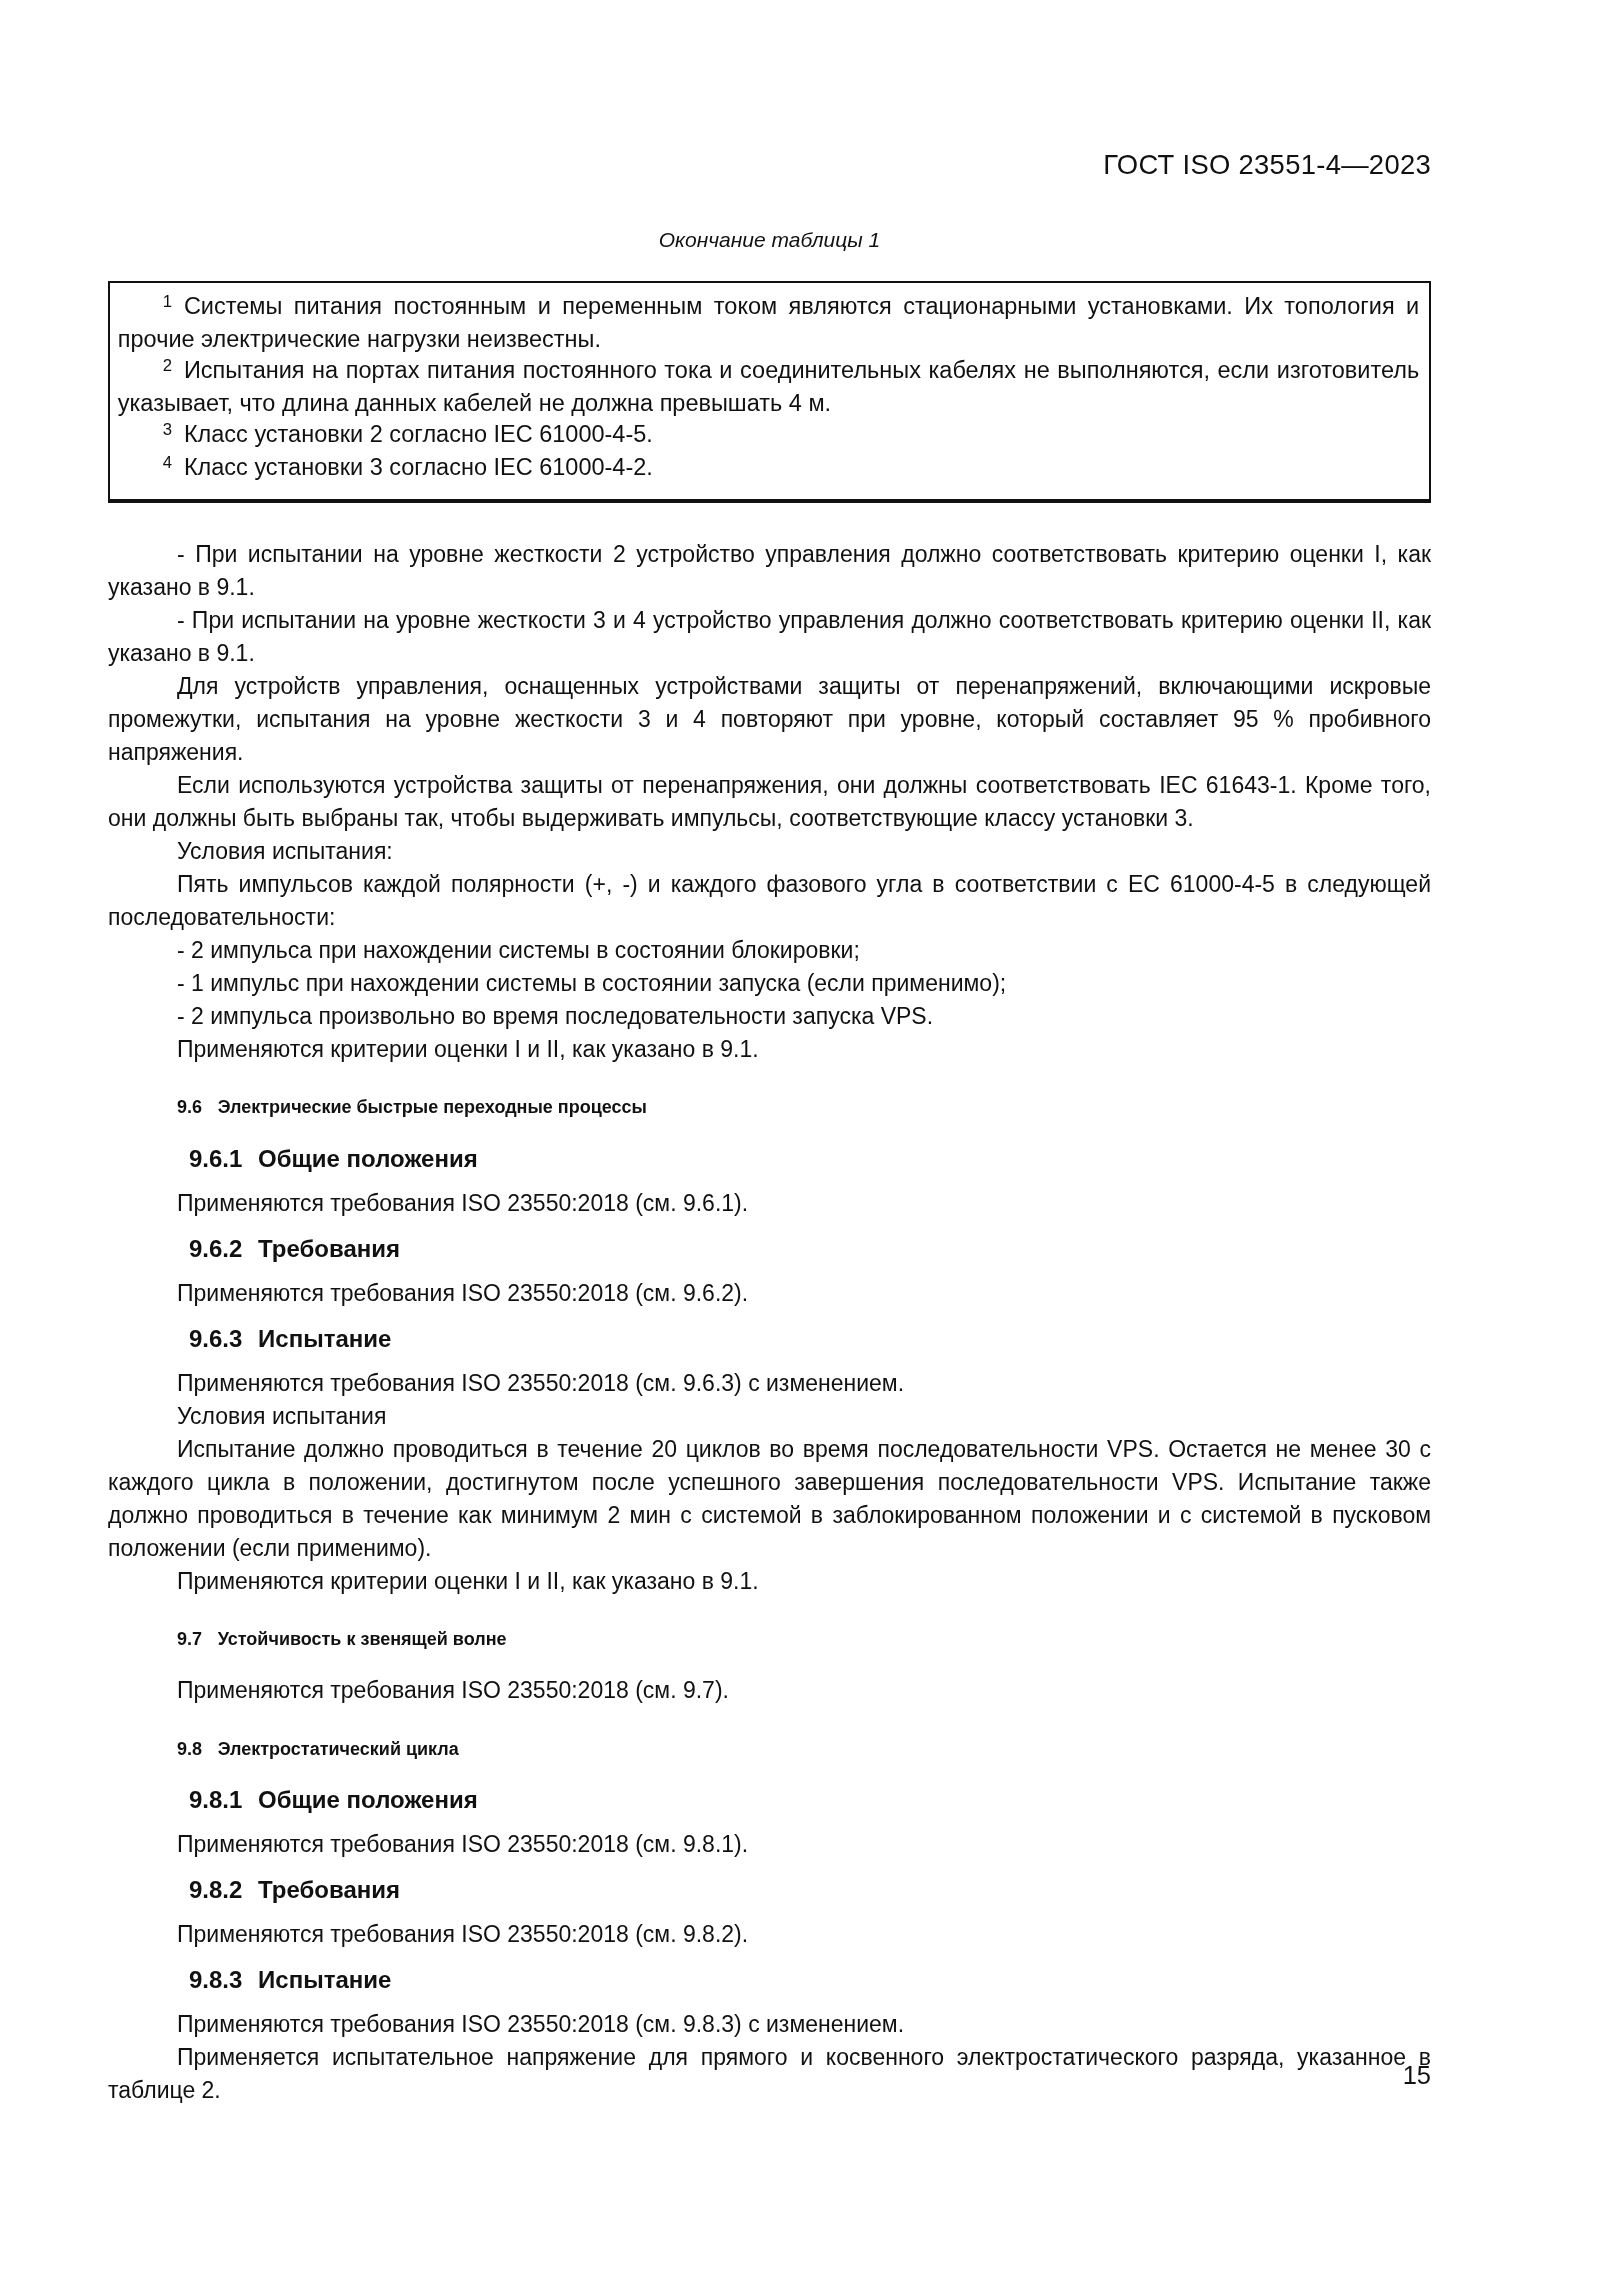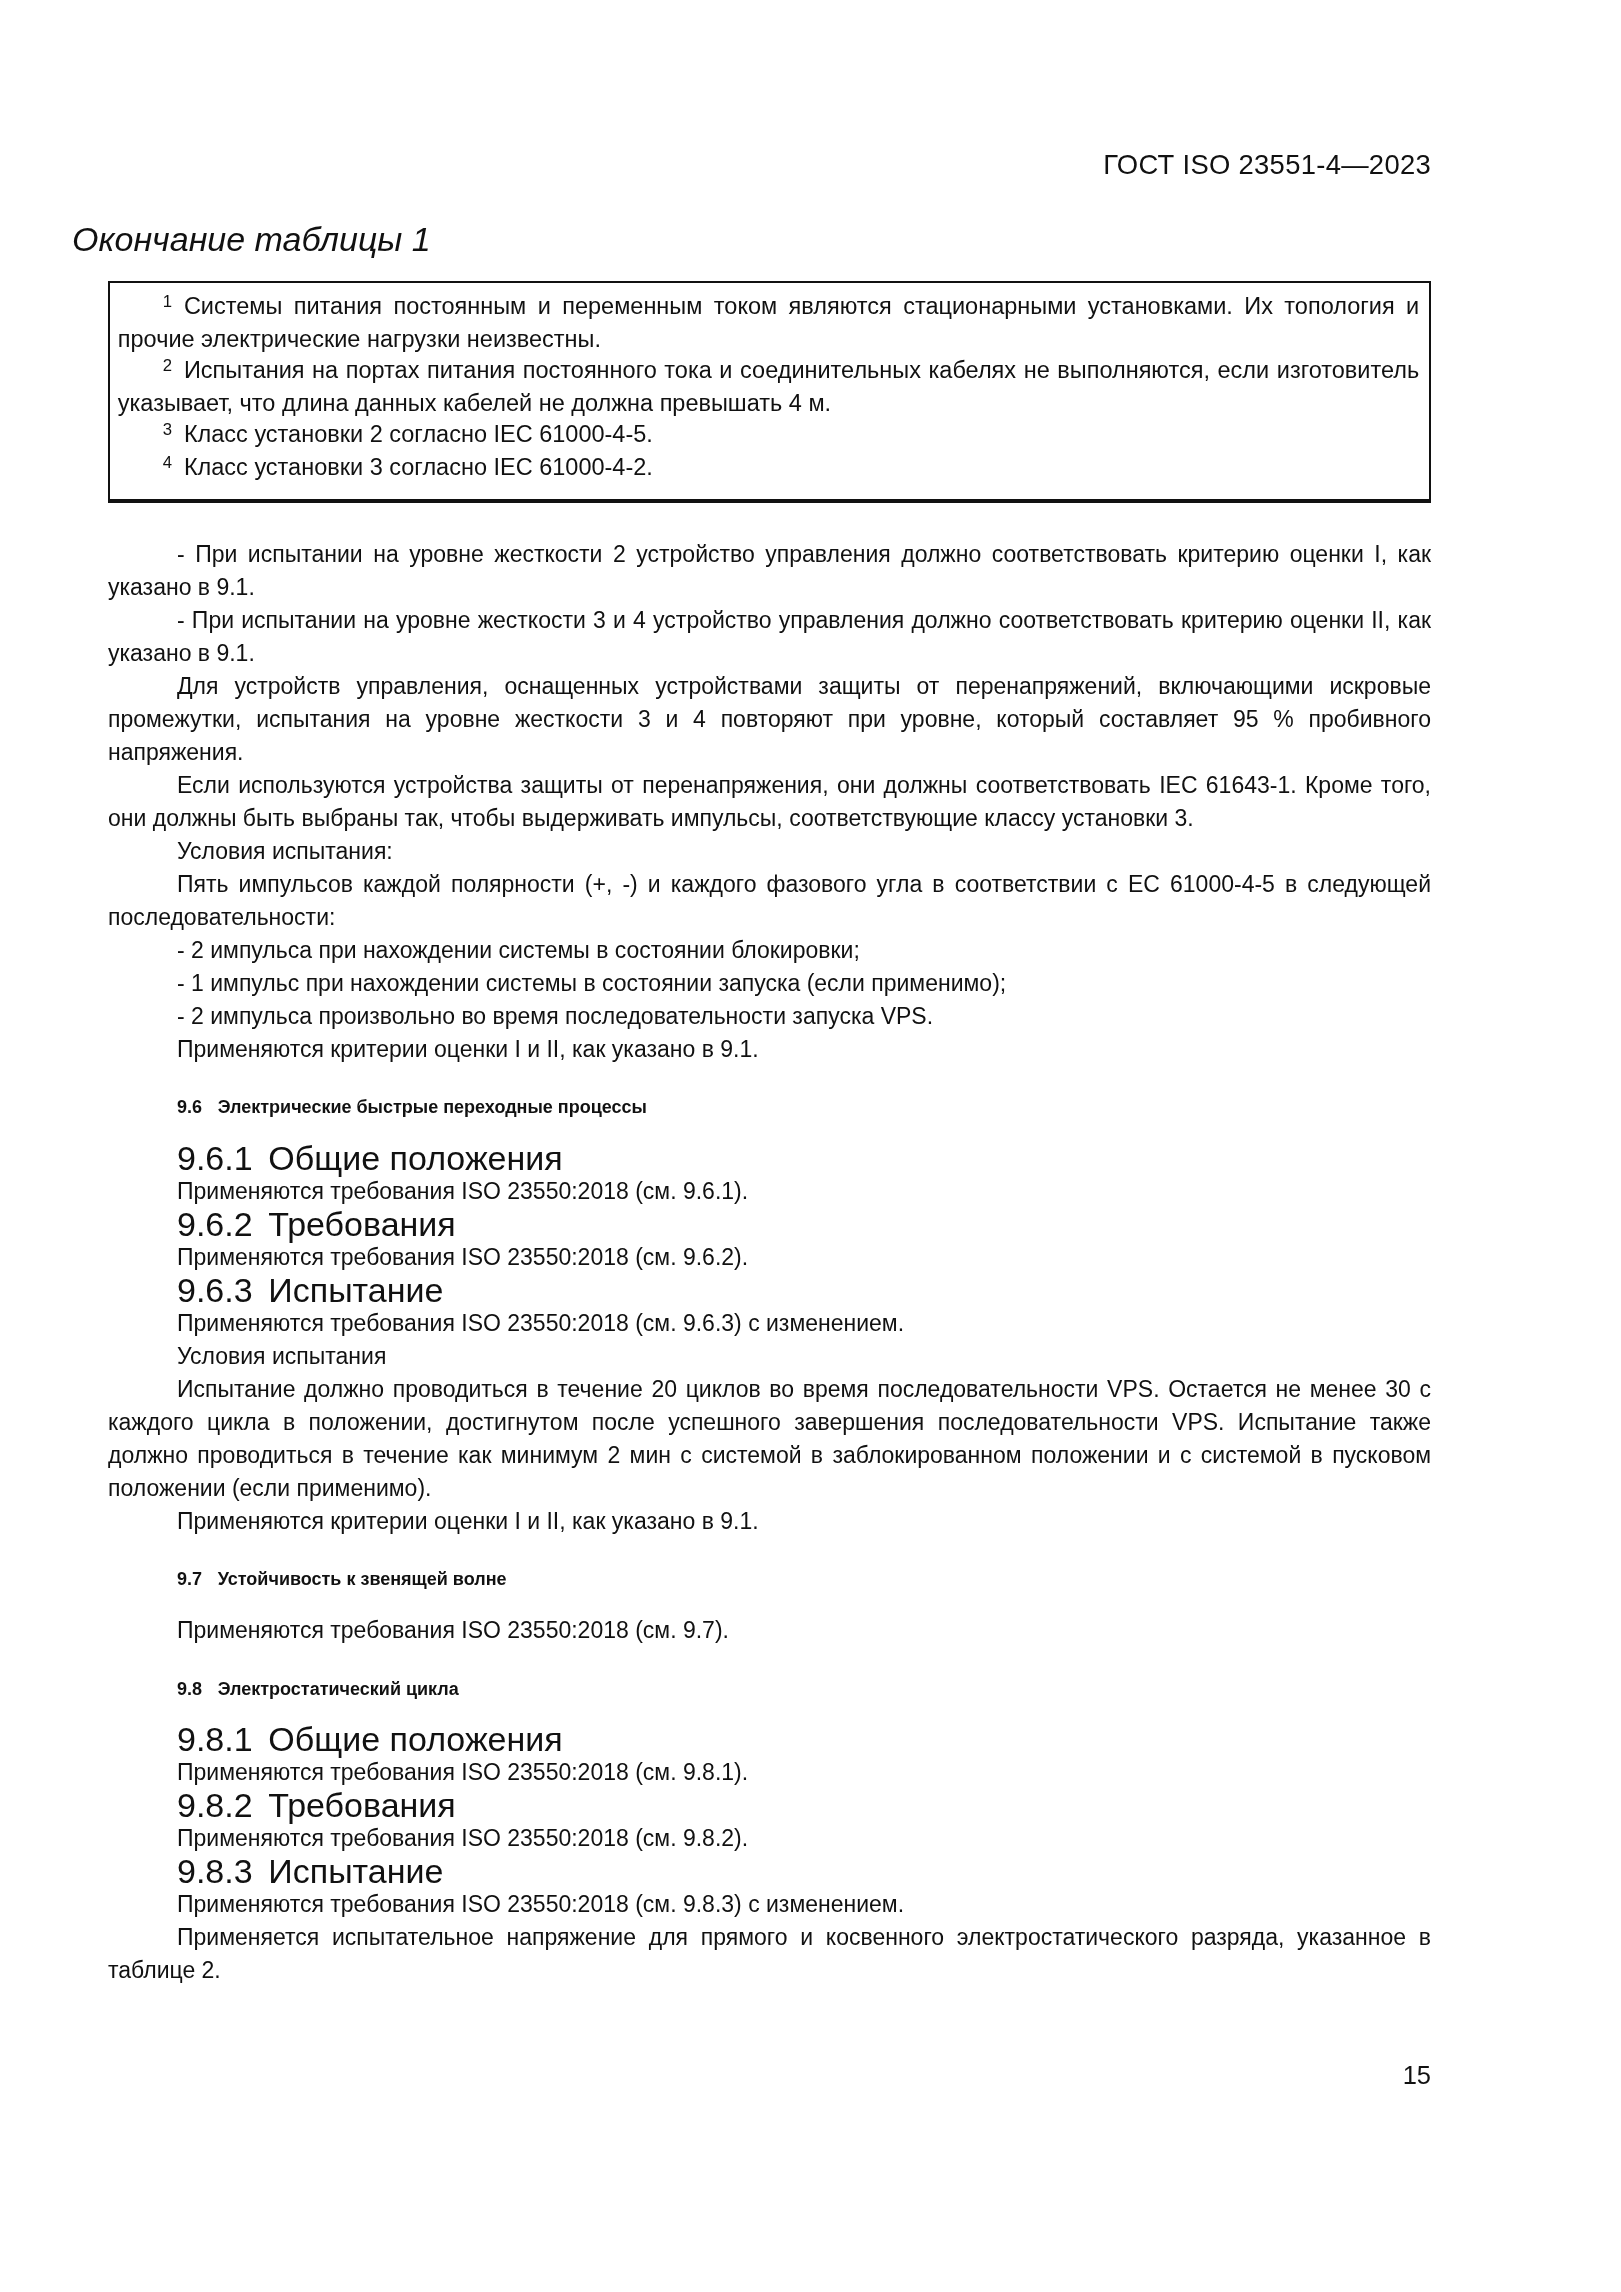--- a/index.html
+++ b/index.html
@@ -17,24 +17,25 @@
   .doc-code {
     margin: 149px 190px 0 108px;
     text-align: right;
     font-size: 27.4px;
     line-height: 31px;
     font-weight: normal;
     letter-spacing: 0.3px;
   }
 
   .table-caption {
-    margin: 45px 190px 0 72px;
-    font-size: 34px;
+    margin: 45px 190px 0 108px;
+    font-size: 21px;
     line-height: 29px;
     font-style: italic;
+    text-align: center;
   }
 
   .fn-table {
     margin: 27.4px 190px 0 108px;
     border: 2px solid #111111;
     border-bottom: 4.9px solid #111111;
     padding: 7.8px 9.8px 13.7px 7.8px;
     box-sizing: border-box;
   }
   .fn-table p {
@@ -62,24 +63,24 @@
     text-indent: 69px;
   }
   .sec-heading {
     margin: 25.5px 0 17.6px 0;
     font-size: 18px;
     line-height: 33px;
     font-weight: bold;
     text-indent: 69px;
   }
   .sub-heading {
-    margin: 0;
-    font-size: 34px;
+    margin: 12px;
+    font-size: 24px;
     line-height: 33px;
-    font-weight: normal;
+    font-weight: bold;
     text-indent: 69px;
   }
   .h-num { margin-right: 15.7px; }
 
   .page-number {
     position: absolute;
     top: 2061px;
     right: 190px;
     font-size: 25.5px;
     line-height: 29px;

